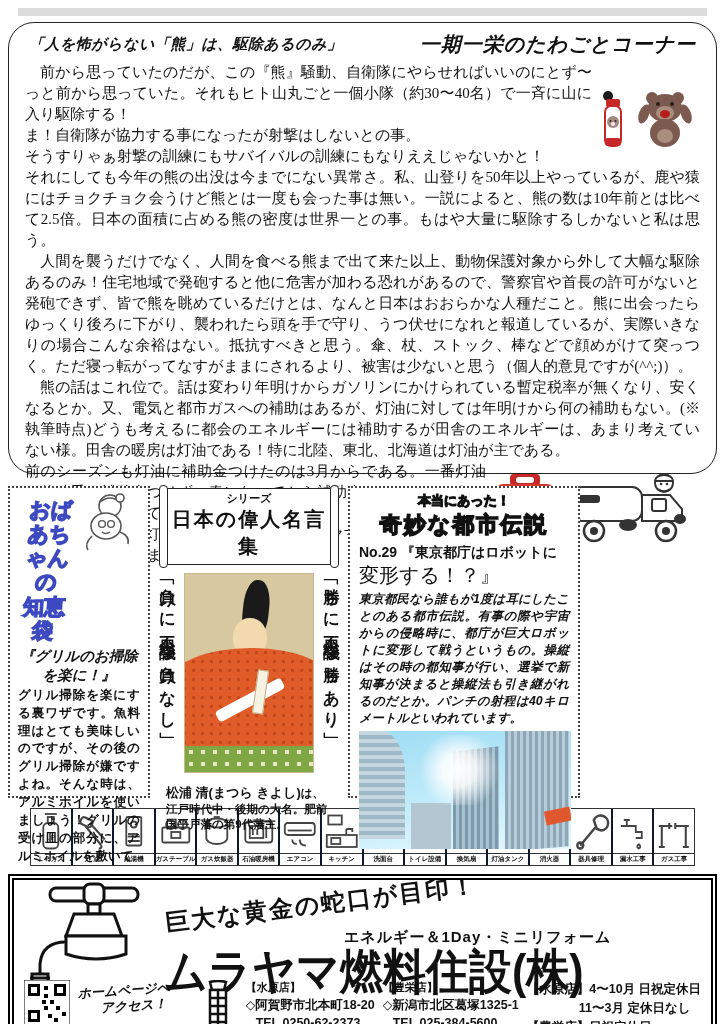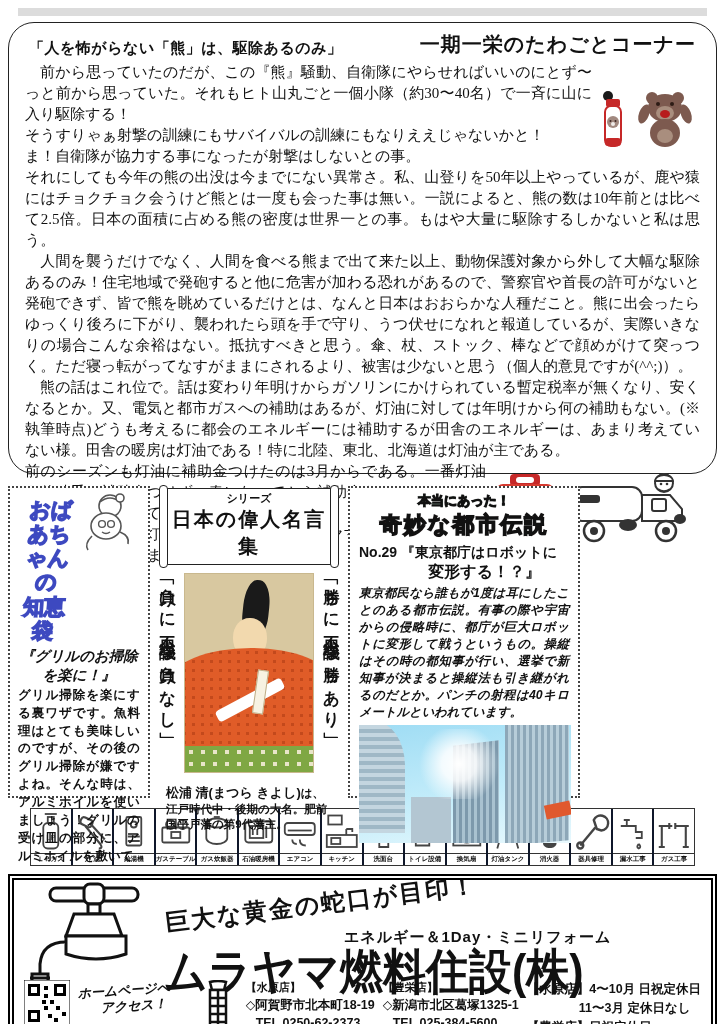--- a/index.html
+++ b/index.html
@@ -2,21 +2,21 @@
 <html><head>
 <meta charset="utf-8">
 <style>
   html,body{margin:0;padding:0;background:#fff;}
   body{width:725px;height:1024px;overflow:hidden;position:relative;
        font-family:"Liberation Sans","DejaVu Sans",sans-serif;color:#111;}
   .topbar{height:8px;background:#dcdcdc;margin:8px 18px 0 18px;}
   
   .article-box{margin:6px 8px 0 8px;border:1.6px solid #222;border-radius:26px;
                padding:6px 16px 4px 16px;height:452px;box-sizing:border-box;background:#fff;}
-  .article-head{display:flex;justify-content:space-between;align-items:flex-end;padding:2px 4px 4px 4px;}
+  .article-head{display:flex;justify-content:space-between;align-items:center;padding:2px 4px 4px 4px;font-style:italic;}
   .article-title{font-size:15px;font-weight:900;letter-spacing:.5px;}
   .corner-title{font-size:20px;font-weight:900;letter-spacing:1px;}
   .article-body{font-family:"Liberation Serif","DejaVu Serif",serif;font-size:15px;
                 line-height:21px;text-align:justify;}
   .article-body p{margin:0;}
   .float-bears{float:right;width:100px;height:64px;margin:24px 0 2px 8px;display:flex;gap:8px;align-items:flex-end;}
   .float-truck{float:right;width:208px;height:84px;margin:6px 0 0 6px;display:flex;gap:10px;align-items:center;}
   
   .mid{display:flex;gap:6px;margin:12px 8px 0 8px;height:312px;}
   .dotbox{border:2.2px dotted #444;box-sizing:border-box;background:#fff;}
@@ -47,21 +47,21 @@
   .p-sleeve{position:absolute;left:28px;top:120px;width:74px;height:12px;background:#fff;transform:rotate(-28deg);border-radius:4px;}
   .p-baton{position:absolute;left:70px;top:96px;width:9px;height:42px;background:#f7f2e2;border:1px solid #bfae87;transform:rotate(8deg);}
   .p-mat{position:absolute;left:0;bottom:0;width:100%;height:26px;background:#7fa743;
          background-image:radial-gradient(#e9e5c8 2.2px,transparent 2.4px);background-size:12px 12px;}
   .m-caption{font-size:11.5px;font-weight:700;margin:6px 10px 0 10px;line-height:1.35;}
   .m-caption b{font-size:13px;}
   .legend{width:232px;padding:4px 9px;}
   .l-head1{text-align:center;font-size:13px;font-weight:900;color:#15803d;-webkit-text-stroke:1.1px #111;text-shadow:0 0 1px #111;}
   .l-head2{text-align:center;font-size:22px;font-weight:900;color:#ef4444;-webkit-text-stroke:1.4px #111;text-shadow:0 0 1px #111;letter-spacing:2px;}
   .l-no{font-size:14px;font-weight:900;margin-top:4px;}
-  .l-no2{font-size:16px;font-weight:700;text-align:right;padding-right:28px;}
+  .l-no2{font-size:20px;font-weight:400;padding-right:28px;}
   .l-body{font-size:12.3px;font-weight:600;line-height:1.38;text-align:justify;margin-top:2px;font-style:italic;}
   .photo{margin-top:4px;width:212px;height:118px;position:relative;overflow:hidden;
          background:linear-gradient(170deg,#9edcf4 0%,#c2ecfa 55%,#e8f8fd 100%);}
   .sun{position:absolute;left:26%;top:4%;width:90px;height:70px;background:radial-gradient(circle,#ffffff 0%,rgba(255,255,255,.85) 30%,rgba(255,255,255,0) 70%);}
   .bldg{position:absolute;background:repeating-linear-gradient(90deg,#8da7b8 0 3px,#b7cdd9 3px 6px);}
   .b1{left:-6px;top:-4px;width:52px;height:112px;border-radius:0 60% 0 0/0 40% 0 0;background:repeating-linear-gradient(180deg,#9fb8c6 0 4px,#c4d6e0 4px 8px);}
   .b2{right:2px;top:-8px;width:64px;height:126px;transform:skewY(-5deg);}
   .b3{right:72px;top:18px;width:46px;height:104px;transform:skewY(-7deg);background:repeating-linear-gradient(90deg,#7d99ac 0 3px,#a9c2d0 3px 6px);}
   .b4{left:52px;bottom:-6px;width:40px;height:52px;background:#b3c6d2;}
   .crane{position:absolute;right:0;bottom:26px;width:26px;height:14px;background:#e0592e;transform:rotate(-12deg);}
@@ -119,22 +119,22 @@
         <ellipse cx="31" cy="26" rx="5" ry="4" fill="#b71c1c"></ellipse>
         <circle cx="24" cy="16" r="2" fill="#2d1b15"></circle>
           <circle cx="38" cy="16" r="2" fill="#2d1b15"></circle>
         <ellipse cx="31" cy="45" rx="15" ry="14" fill="#7d5a4f"></ellipse>
         <ellipse cx="10" cy="26" rx="5" ry="10" fill="#7d5a4f" transform="rotate(20 10 26)"></ellipse>
         <ellipse cx="52" cy="26" rx="5" ry="10" fill="#7d5a4f" transform="rotate(-20 52 26)"></ellipse>
         <ellipse cx="31" cy="48" rx="8" ry="7" fill="#a98e7e"></ellipse>
       </svg>
     </div>
     <p>　前から思っていたのだが、この『熊』騒動、自衛隊にやらせればいいのにとず〜っと前から思っていた。それもヒト山丸ごと一個小隊（約30〜40名）で一斉に山に入り駆除する！</p>
+    <p>ま！自衛隊が協力する事になったが射撃はしないとの事。</p>
     <p>そうすりゃぁ射撃の訓練にもサバイバルの訓練にもなりええじゃないかと！</p>
-    <p>ま！自衛隊が協力する事になったが射撃はしないとの事。</p>
     <p>それにしても今年の熊の出没は今までにない異常さ。私、山登りを50年以上やっているが、鹿や猿にはチョクチョク会うけど熊とは一度も会った事は無い。一説によると、熊の数は10年前とは比べて2.5倍。日本の面積に占める熊の密度は世界一との事。もはや大量に駆除するしかないと私は思う。</p>
     <p>　人間を襲うだけでなく、人間を食べる熊まで出て来た以上、動物保護対象から外して大幅な駆除あるのみ！住宅地域で発砲すると他に危害が加わる恐れがあるので、警察官や首長の許可がないと発砲できず、皆で熊を眺めているだけとは、なんと日本はおおらかな人種だこと。熊に出会ったらゆっくり後ろに下がり、襲われたら頭を手で守り、うつ伏せになれと報道しているが、実際いきなりの場合こんな余裕はない。抵抗すべきと思う。傘、杖、ストック、棒などで顔めがけて突っつく。ただ寝っ転がってなすがままにされるより、被害は少ないと思う（個人的意見ですが(^^;)）。</p>
     <p>　熊の話はこれ位で。話は変わり年明けからガソリンにかけられている暫定税率が無くなり、安くなるとか。又、電気と都市ガスへの補助はあるが、灯油に対しては年明けから何の補助もない。(※執筆時点)どうも考えるに都会のエネルギーには補助するが田舎のエネルギーは、あまり考えていない様。田舎の暖房は灯油である！特に北陸、東北、北海道は灯油が主である。</p>
     <div class="float-truck">
       <svg width="66" height="74" viewBox="0 0 66 74">
         <rect x="18" y="2" width="30" height="12" rx="4" fill="#c62828"></rect>
         <rect x="24" y="5" width="18" height="6" rx="3" fill="#fff"></rect>
         <rect x="4" y="12" width="58" height="60" rx="7" fill="#d63a2f"></rect>
         <path d="M14 22 L52 62 M52 22 L14 62" stroke="#b02820" stroke-width="9" stroke-linecap="round"></path>
       </svg>
@@ -466,21 +466,21 @@
     </div>
     <svg class="pipe-svg" viewBox="0 0 40 52">
       <g fill="#fff" stroke="#111" stroke-width="2.5">
         <path d="M12 2 q8 -2 16 0 l-2 8 h-12 z"></path>
         <rect x="12" y="10" width="16" height="40"></rect>
         <path d="M12 18 h16 M12 26 h16 M12 34 h16 M12 42 h16 M20 10 v40"></path>
       </g>
     </svg>
     <div class="store">
       <div class="sname">【水原店】</div>
-      <div>◇阿賀野市北本町18-19</div>
+      <div>◇阿賀野市北本町18-20</div>
       <div style="padding-left:10px;">TEL 0250-62-2373</div>
     </div>
     <div class="store">
       <div class="sname">【豊栄店】</div>
       <div>◇新潟市北区葛塚1325-1</div>
       <div style="padding-left:10px;">TEL 025-384-5600</div>
     </div>
     <div class="hours">
       <div>【水原店】4〜10月 日祝定休日</div>
       <div class="indent">11〜3月 定休日なし</div>

